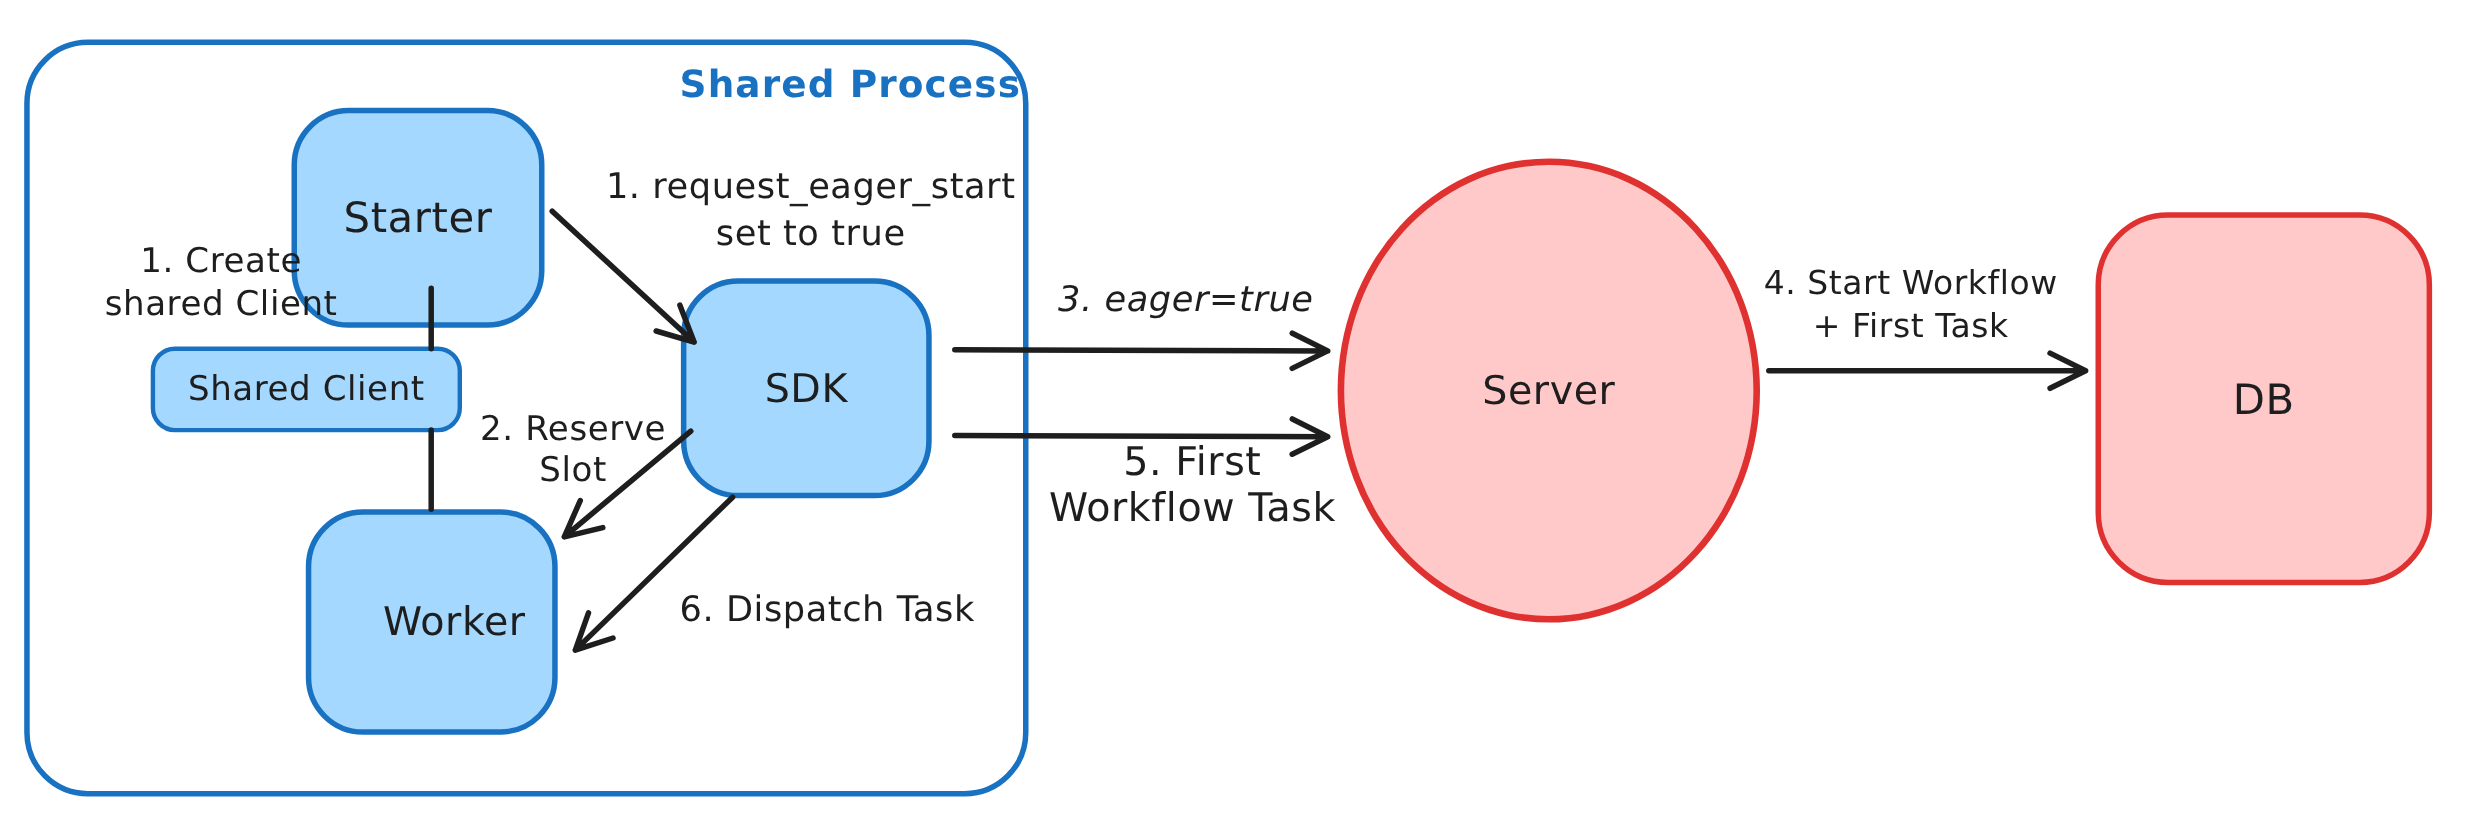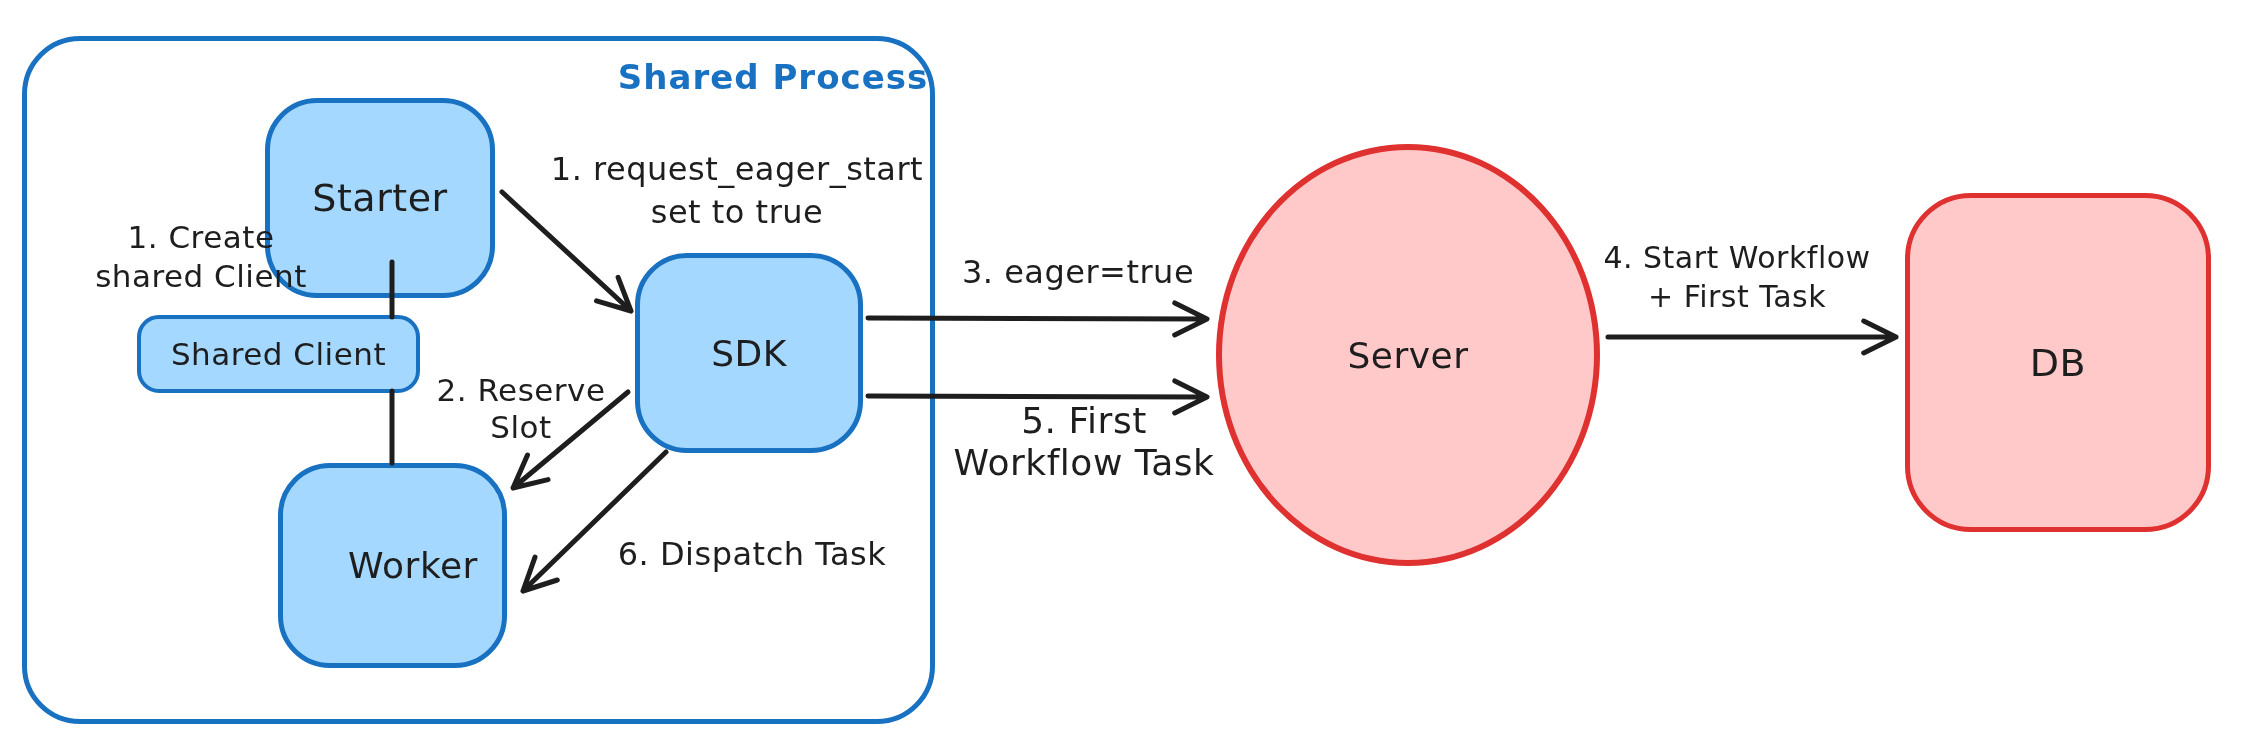--- a/index.html
+++ b/index.html
@@ -40,21 +40,21 @@
     background:var(--blue-fill);
     border:5px solid var(--blue-stroke);
   }
   .red-node{
     background:var(--red-fill);
     border:6px solid var(--red-stroke);
   }
   .starter{left:265px;top:62px;width:230px;height:200px;border-radius:52px;font-size:38px;margin-top:36px;}
   .shared-client{left:137px;top:315px;width:283px;height:78px;border-radius:22px;border-width:4px;font-size:31px;}
   .worker{left:278px;top:463px;width:229px;height:205px;border-radius:52px;font-size:36px;padding-left:41px;}
-  .sdk{left:635px;top:253px;width:228px;height:200px;border-radius:52px;font-size:36px;}
+  .sdk{left:619px;top:253px;width:228px;height:200px;border-radius:52px;font-size:36px;}
   .server{left:1216px;top:144px;width:384px;height:422px;border-radius:50%;font-size:36px;}
   .db{left:1905px;top:193px;width:306px;height:339px;border-radius:66px;border-width:5px;font-size:38px;}
 
   svg.connectors{
     position:absolute;left:0;top:0;width:2248px;height:754px;
     z-index:4;pointer-events:none;
   }
   svg.connectors path{
     stroke:var(--ink);stroke-width:5;fill:none;
     stroke-linecap:round;stroke-linejoin:round;
@@ -62,21 +62,21 @@
 
   .label{position:absolute;z-index:5;transform:translate(-50%,-50%);text-align:center;white-space:nowrap;}
   .ann{font-size:31px;line-height:39px;color:var(--ink);letter-spacing:0.5px;}
   .ann .ln{display:block;}
   .process-title{font-size:34px;color:var(--blue-stroke);font-weight:bold;letter-spacing:1px;}
 
   .a-create{left:156px;top:257px;margin-left:45px;}
   .a-request{left:737px;top:191px;font-size:32px;line-height:43px;}
   .a-reserve{left:521px;top:409px;line-height:37px;}
   .a-dispatch{left:752px;top:554px;font-size:32px;}
-  .a-eager{left:1078px;top:272px;font-size:32px;}
+  .a-eager{left:1078px;top:272px;font-size:32px;font-style:italic;}
   .a-first{left:1084px;top:442px;font-size:36px;line-height:42px;}
   .a-startwf{left:1737px;top:277px;font-size:30px;line-height:39px;}
 </style>
 </head>
 <body>
 
 <div class="canvas">
 
   <div class="shared-process"></div>
   <div class="label process-title" style="left:773px;top:77px;">Shared Process</div>

